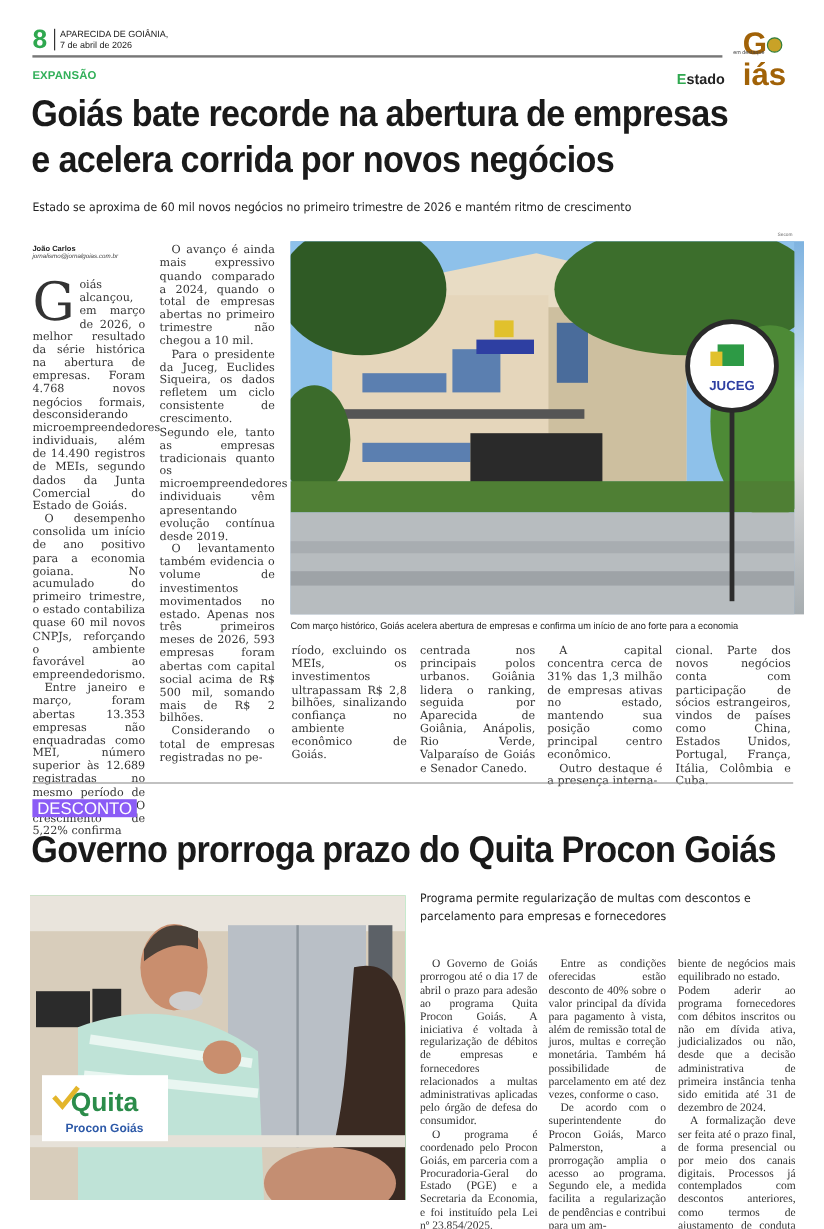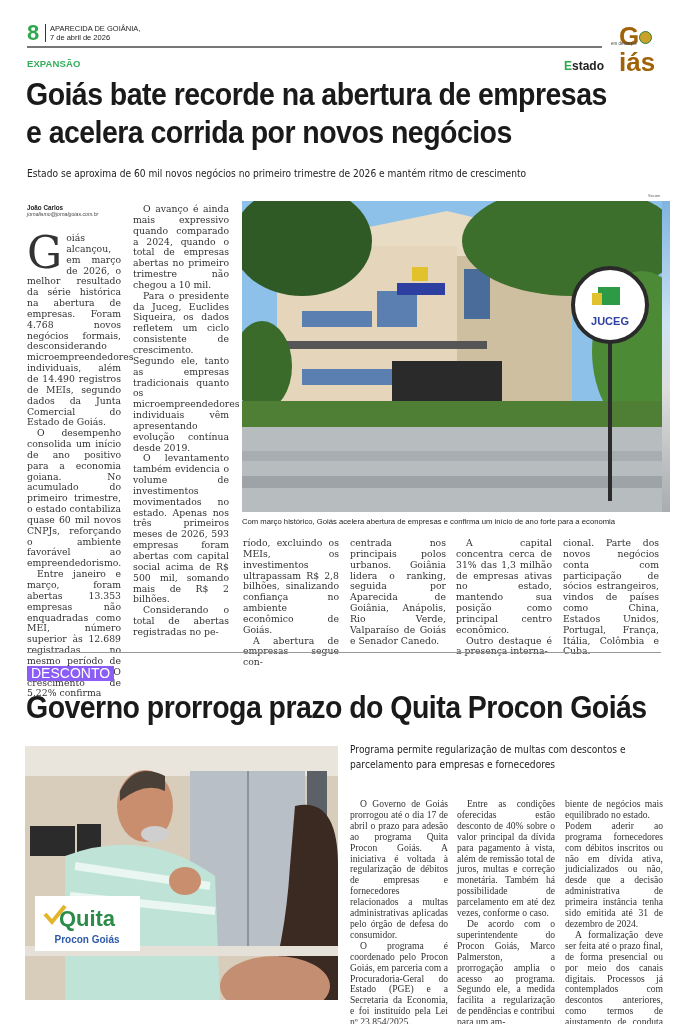--- a/index.html
+++ b/index.html
@@ -88,21 +88,21 @@
 
 <div class="abs col c1">
   <p class="noind"><span class="dropcap">G</span><span>oiás alcançou, em março de 2026, o melhor resultado da série histórica na abertura de empresas. Foram 4.768 novos negócios formais, desconsiderando microempreendedores individuais, além de 14.490 registros de MEIs, segundo dados da Junta Comercial do Estado de Goiás.</span></p>
   <p>O desempenho consolida um início de ano positivo para a economia goiana. No acumulado do primeiro trimestre, o estado contabiliza quase 60 mil novos CNPJs, reforçando o ambiente favorável ao empreendedorismo.</p>
   <p>Entre janeiro e março, foram abertas 13.353 empresas não enquadradas como MEI, número superior às 12.689 registradas no mesmo período de 2025. O crescimento de 5,22% confirma</p>
 </div>
 <div class="abs col c2">
   <p>O avanço é ainda mais expressivo quando comparado a 2024, quando o total de empresas abertas no primeiro trimestre não chegou a 10 mil.</p>
   <p>Para o presidente da Juceg, Euclides Siqueira, os dados refletem um ciclo consistente de crescimento. Segundo ele, tanto as empresas tradicionais quanto os microempreendedores individuais vêm apresentando evolução contínua desde 2019.</p>
   <p>O levantamento também evidencia o volume de investimentos movimentados no estado. Apenas nos três primeiros meses de 2026, 593 empresas foram abertas com capital social acima de R$ 500 mil, somando mais de R$ 2 bilhões.</p>
-  <p>Considerando o total de abertas registradas no pe-</p>
+  <p>Considerando o total de empresas registradas no pe-</p>
 </div>
 
 <div class="abs credit1">Secom</div>
 <div class="abs photo1" title="Prédio da Juceg com placa circular da Junta Comercial do Estado de Goiás">
   <svg width="420" height="311" viewBox="0 0 420 311">
     <rect x="0" y="0" width="420" height="311" fill="#8ec1ea"></rect>
 
     <polygon points="35,45 205,10 330,40 330,200 35,200" fill="#e8dcc4"></polygon>
     <rect x="35" y="45" width="180" height="155" fill="#e5d6bb"></rect>
     <rect x="215" y="55" width="115" height="145" fill="#cdbf9f"></rect>
@@ -130,21 +130,20 @@
     <circle cx="368" cy="104" r="37" fill="#ffffff" stroke="#2a2a2a" stroke-width="4"></circle>
     <rect x="356" y="86" width="22" height="18" fill="#2d9a45"></rect>
     <rect x="350" y="92" width="10" height="12" fill="#e1c12c"></rect>
     <text x="368" y="124" text-anchor="middle" font-family="Liberation Sans, sans-serif" font-weight="700" font-size="11" fill="#2e3fa2">JUCEG</text>
   </svg>
 </div>
 <div class="abs caption1">Com março histórico, Goiás acelera abertura de empresas e confirma um início de ano forte para a economia</div>
 
 <div class="abs col c3">
   <p class="noind">ríodo, excluindo os MEIs, os investimentos ultrapassam R$ 2,8 bilhões, sinalizando confiança no ambiente econômico de Goiás.</p>
-  <p>A abertura de empresas segue con-</p>
 </div>
 <div class="abs col c4">
   <p class="noind">centrada nos principais polos urbanos. Goiânia lidera o ranking, seguida por Aparecida de Goiânia, Anápolis, Rio Verde, Valparaíso de Goiás e Senador Canedo.</p>
 </div>
 <div class="abs col c5">
   <p>A capital concentra cerca de 31% das 1,3 milhão de empresas ativas no estado, mantendo sua posição como principal centro econômico.</p>
   <p>Outro destaque é a presença interna-</p>
 </div>
 <div class="abs col c6">
   <p class="noind">cional. Parte dos novos negócios conta com participação de sócios estrangeiros, vindos de países como China, Estados Unidos, Portugal, França, Itália, Colômbia e Cuba.</p>

